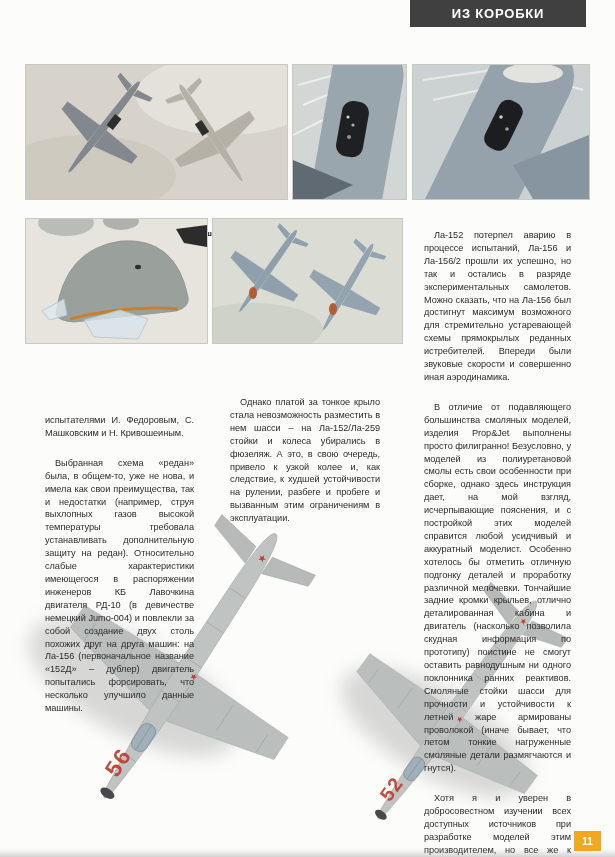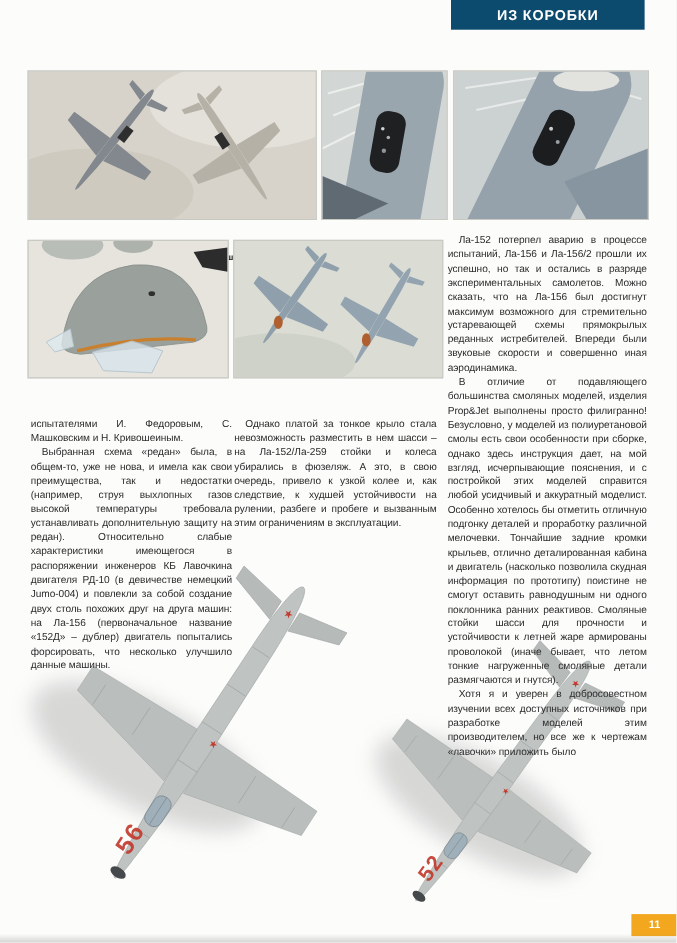--- a/index.html
+++ b/index.html
@@ -13,27 +13,27 @@
     display:flex;align-items:center;justify-content:center;}
 
   .photo{position:absolute;border:1px solid #c9c9c3;background:#d8d8d4;overflow:hidden;}
   .photo svg{display:block;}
 
   .caption{position:absolute;font-size:7.7px;line-height:10.5px;color:#3a3a3a;margin-top:26px;}
   .caption b{color:#111;}
 
   .col{position:absolute;font-size:9.2px;line-height:12.9px;color:#2b2b2b;
     text-align:justify;letter-spacing:-0.05px;}
-  .col p{margin:0;}
+  .col p{margin:17px;}
   .col p.indent{text-indent:10px;}
 
   .shadow{position:absolute;background:rgba(110,110,110,.26);border-radius:50%;filter:blur(9px);}
   .plane-photo{position:absolute;}
 
-  .page-num{position:absolute;left:574px;top:831px;width:42px;height:20px;
+  .page-num{position:absolute;left:574px;top:831px;width:27px;height:20px;
     color:#fff;font-weight:bold;font-size:10px;display:flex;align-items:center;justify-content:center;}
 </style>
 </head>
 <body>
 
 <div id="page">
 
   <svg width="0" height="0" style="position:absolute">
     <defs>
       <g id="plane-sil">
@@ -53,21 +53,21 @@
         <path d="M109,100 h22 M108,150 h24 M107,200 h26 M107,250 h26 M110,300 h20 M112,340 h16 M50,218 v36 M-5,224 v26 M190,218 v36 M245,224 v26" stroke="#9ba1a0" stroke-width="0.7" fill="none"></path>
         <rect x="110" y="292" width="20" height="36" rx="9" fill="#9fb0ba" stroke="#7f8a90" stroke-width="0.9"></rect>
         <path d="M120,292 v36" stroke="#7f8a90" stroke-width="0.8"></path>
         <ellipse cx="120" cy="391" rx="9.5" ry="5.5" fill="#46494b"></ellipse>
         <text x="117" y="52" font-size="12" fill="#c23b2e">★</text>
         <text x="126" y="218" font-size="11" fill="#c23b2e">★</text>
       </g>
     </defs>
   </svg>
 
-  <div class="header-bar" style="background:#0c4a6e">
+  <div class="header-bar" style="background:#404040">
     <span>ИЗ КОРОБКИ</span>
   </div>
 
   <div class="photo" style="left:25px;top:64px;width:261px;height:134px">
     <svg width="261" height="134" viewBox="0 0 261 134">
       <rect width="261" height="134" fill="#d7d3ca"></rect>
       <ellipse cx="200" cy="30" rx="90" ry="40" fill="#e4e1da"></ellipse>
       <ellipse cx="60" cy="110" rx="90" ry="40" fill="#cfcabf"></ellipse>
       <use href="#plane-sil" fill="#82888d" transform="translate(78,62) rotate(38) scale(0.30) translate(-120,-206)"></use>
       <use href="#plane-sil" fill="#b6b1a7" transform="translate(185,68) rotate(-33) scale(0.30) translate(-120,-206)"></use>
@@ -145,21 +145,21 @@
     </g>
   </svg>
 
   <svg class="plane-photo" style="left:292px;top:560px" width="323 " height="297" viewBox="0 0 323 297">
     <g transform="translate(165,150) rotate(36) scale(0.70) translate(-120,-206)">
       <use href="#plane-detail"></use>
       <text x="120" y="352" transform="rotate(-90 120 352)" text-anchor="middle" font-family="Liberation Sans, sans-serif" font-weight="bold" font-size="28" fill="#c23b2e" letter-spacing="2" opacity="0.92">52</text>
     </g>
   </svg>
 
-  <div class="col" style="left:28px;top:379px;width:183px">
+  <div class="col" style="left:28px;top:397px;width:183px">
     <p>испытателями И. Федоровым, С. Машковским и Н. Кривошеиным.</p>
     <p class="indent">Выбранная схема «редан» была, в общем-то, уже не нова, и имела как свои преимущества, так и недостатки (например, струя выхлопных газов высокой температуры требовала устанавливать дополнительную защиту на редан). Относительно слабые характеристики имеющегося в распоряжении инженеров КБ Лавочкина двигателя РД-10 (в девичестве немецкий Jumo-004) и повлекли за собой создание двух столь похожих друг на друга машин: на Ла-156 (первоначальное название «152Д» – дублер) двигатель попытались форсировать, что несколько улучшило данные машины.</p>
   </div>
 
   <div class="col" style="left:213px;top:379px;width:184px">
     <p class="indent">Однако платой за тонкое крыло стала невозможность разместить в нем шасси – на Ла-152/Ла-259 стойки и колеса убирались в фюзеляж. А это, в свою очередь, привело к узкой колее и, как следствие, к худшей устойчивости на рулении, разбеге и пробеге и вызванным этим ограничениям в эксплуатации.</p>
   </div>
 
   <div class="col" style="left:407px;top:212px;width:181px">
     <p class="indent">Ла-152 потерпел аварию в процессе испытаний, Ла-156 и Ла-156/2 прошли их успешно, но так и остались в разряде экспериментальных самолетов. Можно сказать, что на Ла-156 был достигнут максимум возможного для стремительно устаревающей схемы прямокрылых реданных истребителей. Впереди были звуковые скорости и совершенно иная аэродинамика.</p>

